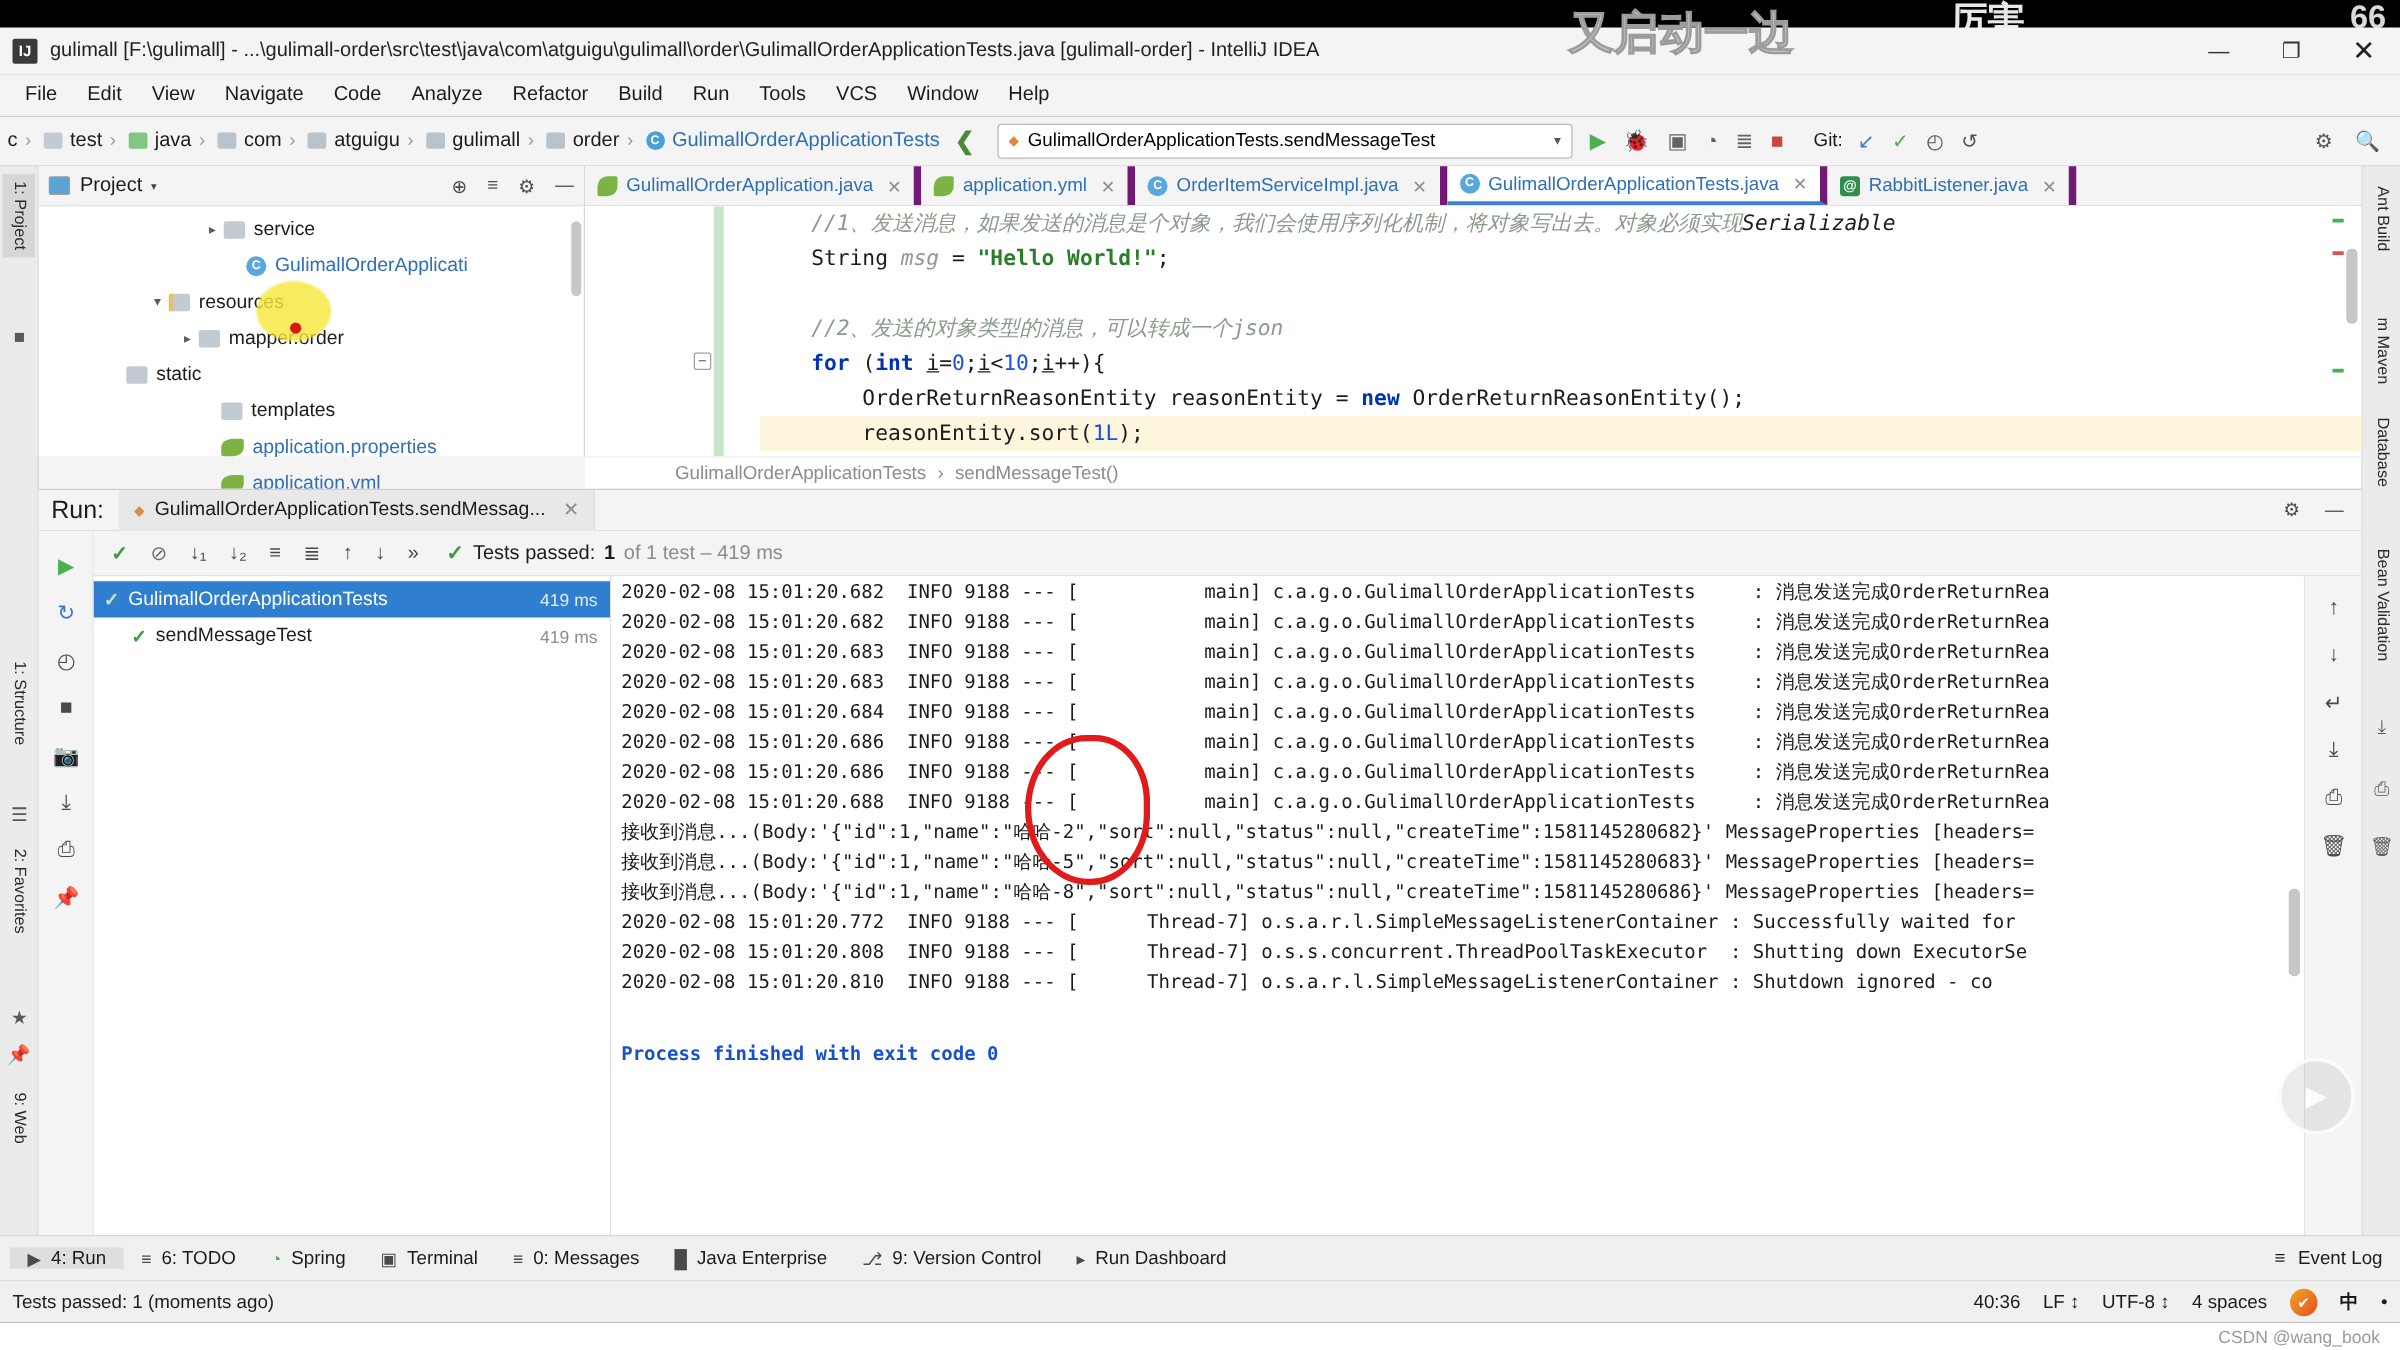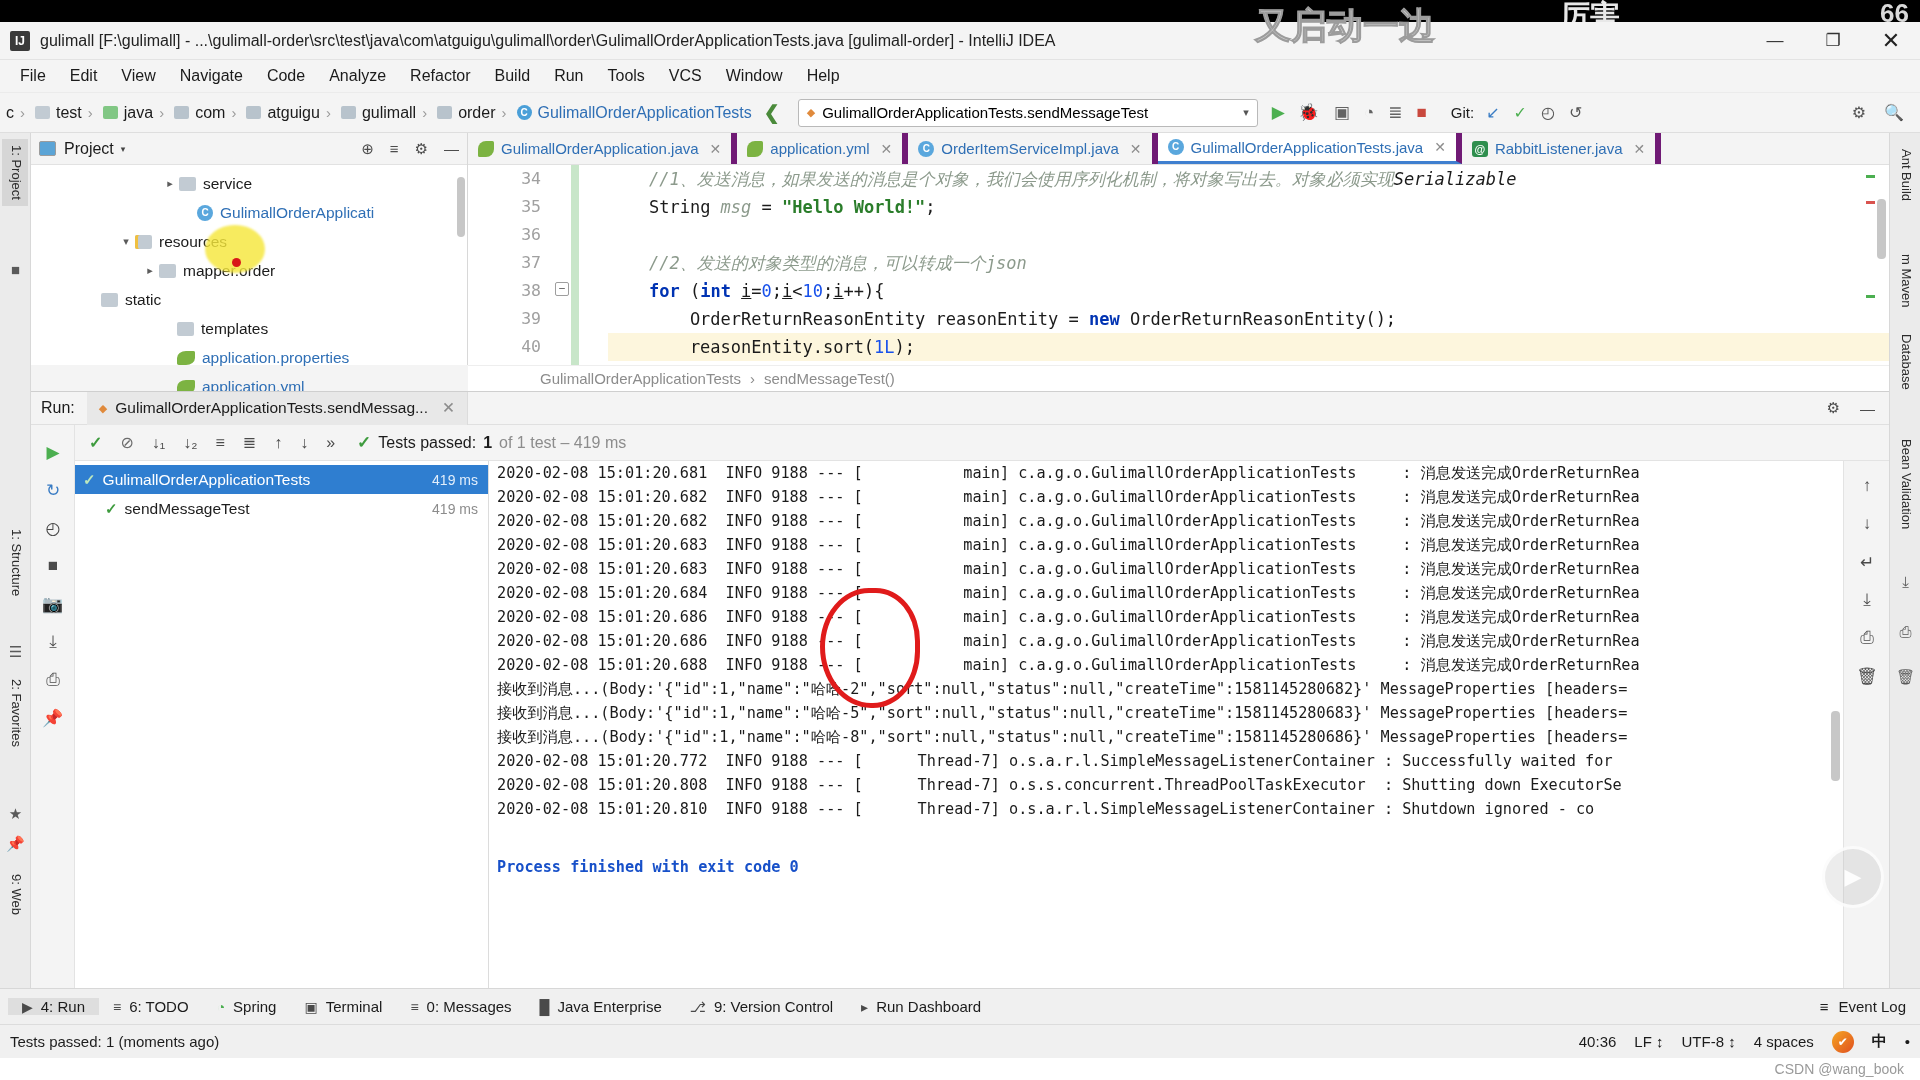--- a/index.html
+++ b/index.html
@@ -145,21 +145,21 @@
 
   .crumb2 { position:absolute; left:468px; top:232px; width:1421px; height:26px; background:#fff;
             display:flex; align-items:center; padding-left:72px; font-size:15px; color:#8c8c8c;
             border-top:1px solid #eee;}
   .crumb2 .s { margin:0 9px; }
 
   
   .runwin { position:absolute; left:31px; top:258px; width:1858px; height:597px; background:#fff;
             border-top:1px solid #cfcfcf; }
   .run-head { height:33px; background:#f4f4f4; display:flex; align-items:center; border-bottom:1px solid #e0e0e0;}
-  .run-label { padding:0 12px 0 10px; font-size:16px; color:#1b1b1b;}
+  .run-label { padding:0 12px 0 10px; font-size:20px; color:#1b1b1b;}
   .run-tab { display:flex; align-items:center; gap:8px; padding:0 12px; height:33px; background:#e8e8e8;
              font-size:15.5px; color:#1b1b1b; border-right:1px solid #dcdcdc;}
   .run-tab .tri2 { color:#e08a3c; font-size:11px;}
   .run-tab .x { color:#8d8d8d; margin-left:6px;}
   .run-head-right { margin-left:auto; display:flex; align-items:center; gap:20px; padding-right:14px; color:#4c4c4c;}
 
   .run-body { position:relative; height:564px; display:flex; }
   .run-vtools { width:44px; background:#f4f4f4; border-right:1px solid #e3e3e3; padding-top:8px; }
   .rvt { width:44px; height:38px; display:flex; align-items:center; justify-content:center; font-size:17px; color:#4a4a4a;}
   .rvt.green { color:#4caf50; }
@@ -438,30 +438,20 @@
           <span class="x">✕</span>
         </div>
         <div class="etab blue">
           <span class="tico2 at">@</span>
           <span class="lbl">RabbitListener.java</span>
           <span class="x">✕</span>
         </div>
       </div>
 
       <div class="code-area">
-        <div class="gutter">
-          <div class="ln">34</div>
-          <div class="ln">35</div>
-          <div class="ln">36</div>
-          <div class="ln">37</div>
-          <div class="ln">38</div>
-          <div class="ln">39</div>
-          <div class="ln">40</div>
-          <div class="ln">41</div>
-        </div>
         <div class="vcs-strip">
             <div class="vcs-green"></div>
           </div>
         <div class="fold-strip">
           <div style="position:absolute;left:2px;top:117px;width:14px;height:14px;border:1px solid #9e9e9e;border-radius:2px;background:#fff;color:#666;font-size:11px;text-align:center;line-height:12px;">−</div>
         </div>
         <div class="code-lines" id="code-lines">
             <div class="cl"><span class="c-plain">    </span><span class="c-com">//1、发送消息，如果发送的消息是个对象，我们会使用序列化机制，将对象写出去。对象必须实现</span><span class="c-serial">Serializable</span></div>
             <div class="cl"><span class="c-plain">    </span><span class="c-plain">String </span><span class="c-com">msg </span><span class="c-plain">= </span><span class="c-str">"Hello World!"</span><span class="c-plain">;</span></div>
             <div class="cl"><span class="c-plain"></span></div>
@@ -538,21 +528,20 @@
               </div>
               <div class="ttrow" style="padding-left:30px;">
                 <span class="ck">✓</span>
                 <span>sendMessageTest</span>
                 <span class="ms">419 ms</span>
               </div>
             </div>
 
             <div class="console">
               <div id="console-lines">
-                  <div class="cline">2020-02-08 15:01:20.681  INFO 9188 --- [           main] c.a.g.o.GulimallOrderApplicationTests     : 消息发送完成OrderReturnRea</div>
                   <div class="cline">2020-02-08 15:01:20.682  INFO 9188 --- [           main] c.a.g.o.GulimallOrderApplicationTests     : 消息发送完成OrderReturnRea</div>
                   <div class="cline">2020-02-08 15:01:20.682  INFO 9188 --- [           main] c.a.g.o.GulimallOrderApplicationTests     : 消息发送完成OrderReturnRea</div>
                   <div class="cline">2020-02-08 15:01:20.683  INFO 9188 --- [           main] c.a.g.o.GulimallOrderApplicationTests     : 消息发送完成OrderReturnRea</div>
                   <div class="cline">2020-02-08 15:01:20.683  INFO 9188 --- [           main] c.a.g.o.GulimallOrderApplicationTests     : 消息发送完成OrderReturnRea</div>
                   <div class="cline">2020-02-08 15:01:20.684  INFO 9188 --- [           main] c.a.g.o.GulimallOrderApplicationTests     : 消息发送完成OrderReturnRea</div>
                   <div class="cline">2020-02-08 15:01:20.686  INFO 9188 --- [           main] c.a.g.o.GulimallOrderApplicationTests     : 消息发送完成OrderReturnRea</div>
                   <div class="cline">2020-02-08 15:01:20.686  INFO 9188 --- [           main] c.a.g.o.GulimallOrderApplicationTests     : 消息发送完成OrderReturnRea</div>
                   <div class="cline">2020-02-08 15:01:20.688  INFO 9188 --- [           main] c.a.g.o.GulimallOrderApplicationTests     : 消息发送完成OrderReturnRea</div>
                   <div class="cline">接收到消息...(Body:'{"id":1,"name":"哈哈-2","sort":null,"status":null,"createTime":1581145280682}' MessageProperties [headers=</div>
                   <div class="cline">接收到消息...(Body:'{"id":1,"name":"哈哈-5","sort":null,"status":null,"createTime":1581145280683}' MessageProperties [headers=</div>

